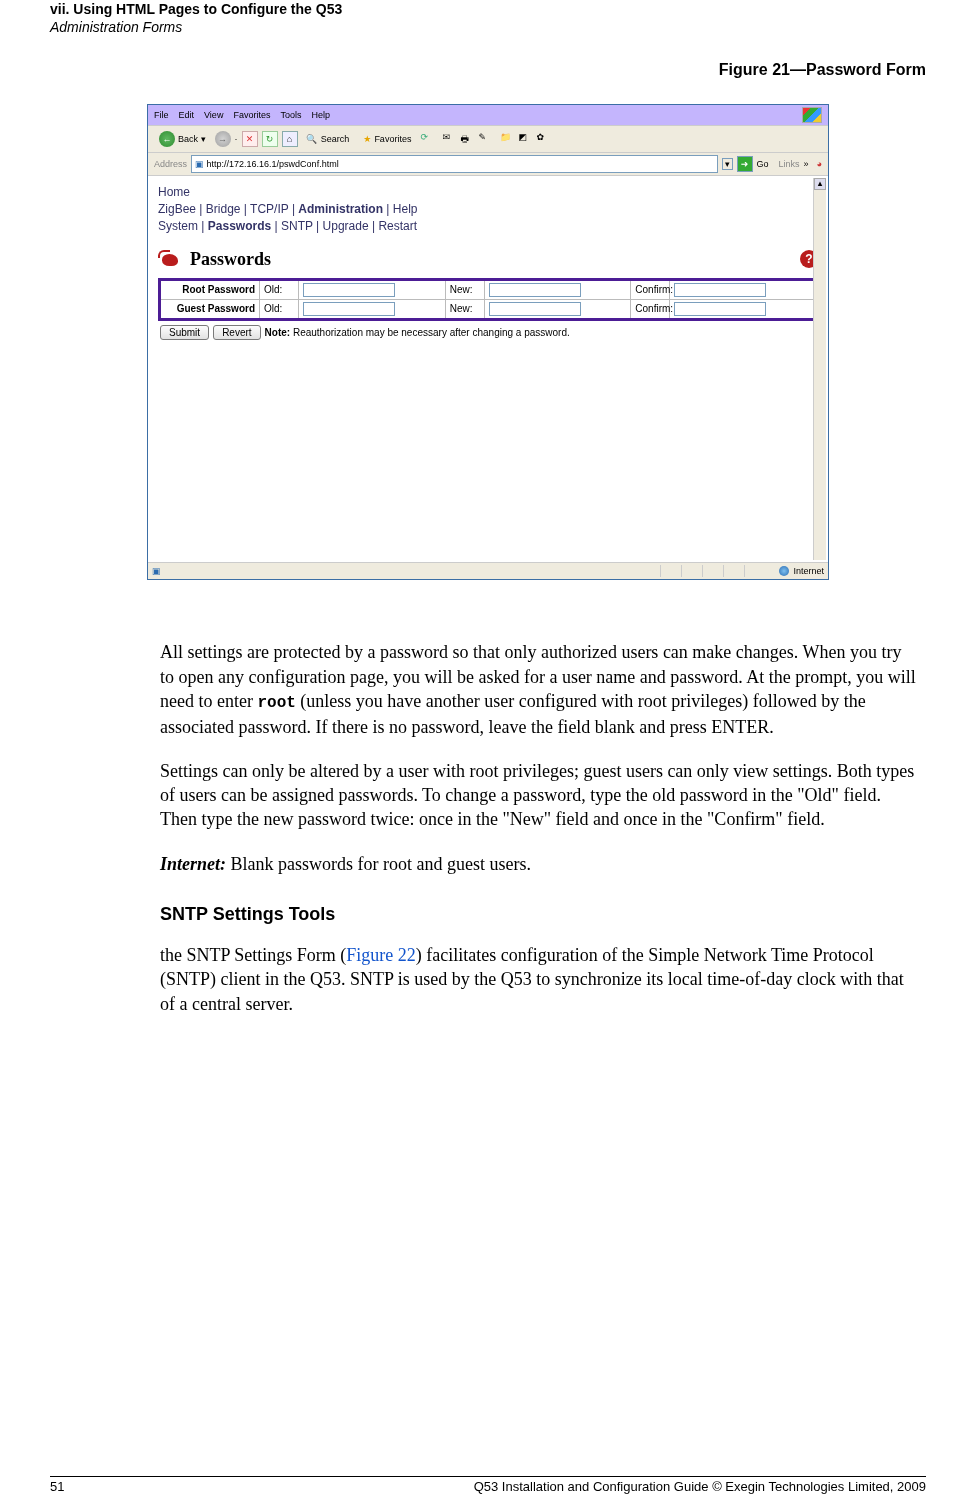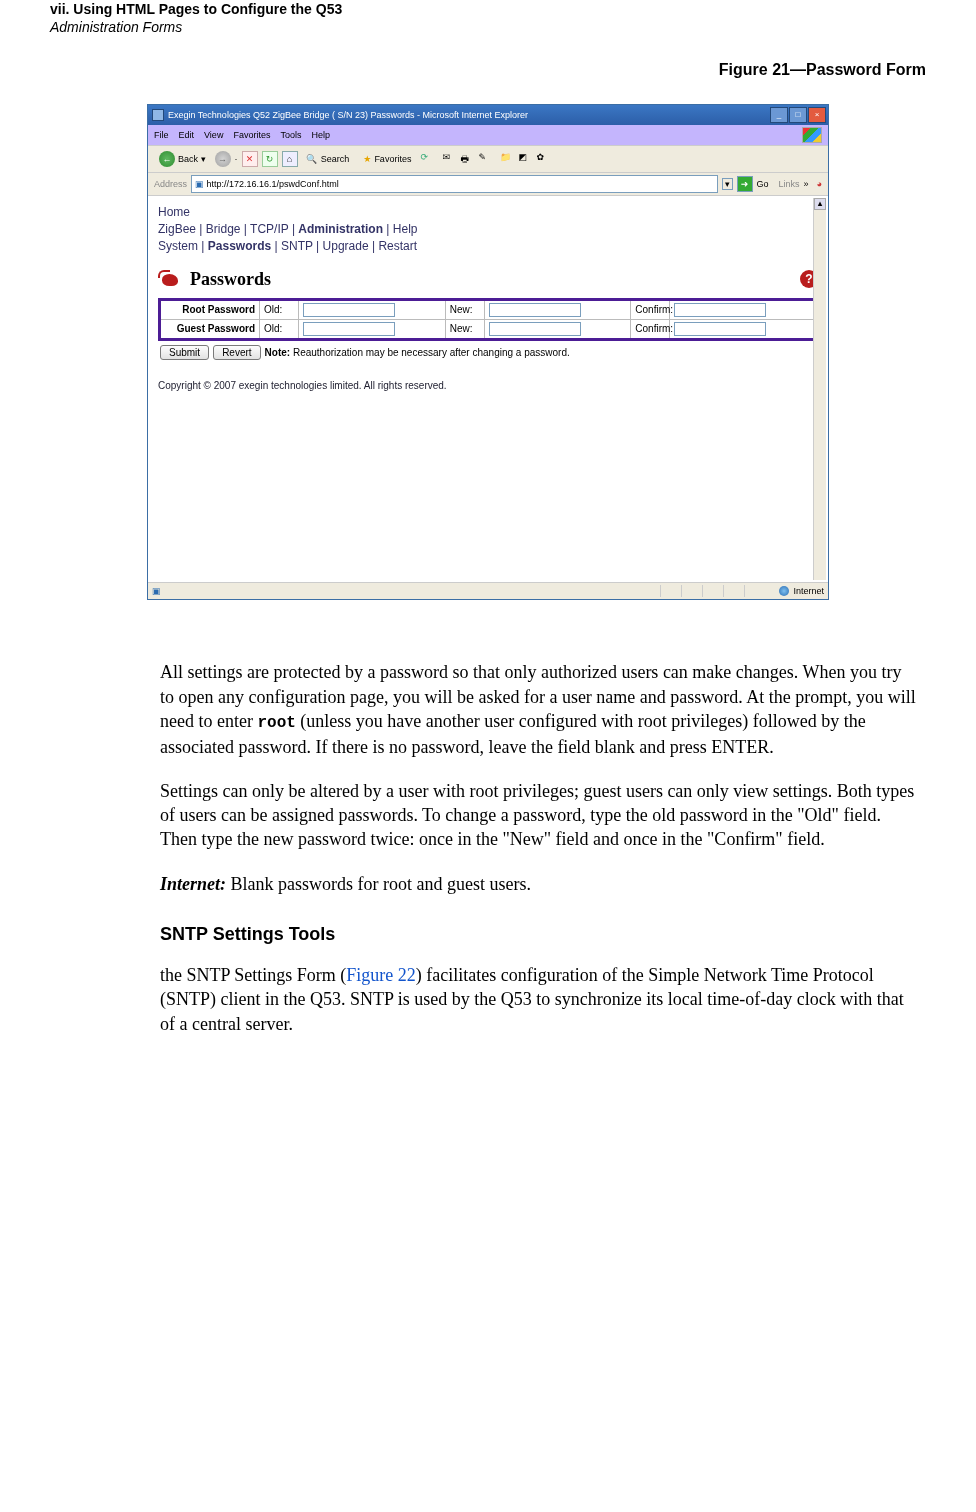--- a/index.html
+++ b/index.html
@@ -191,31 +191,20 @@
   <div class="header-left">
     <div>vii. Using HTML Pages to Configure the Q53</div>
     <div class="header-sub">Administration Forms</div>
   </div>
 
   <div class="figure-caption">Figure 21—Password Form</div>
 
   <div class="figure-wrap">
     <div class="ie-window">
 
-      <div class="ie-title">
-        <div class="ie-title-text">
-          <span class="ie-title-icon"></span>
-          <span>Exegin Technologies Q52 ZigBee Bridge ( S/N 23) Passwords - Microsoft Internet Explorer</span>
-        </div>
-        <div class="ie-winbtns">
-          <div class="ie-winbtn">_</div>
-          <div class="ie-winbtn">□</div>
-          <div class="ie-winbtn close">×</div>
-        </div>
-      </div>
 
       <div class="ie-menubar">
         <div class="menus">
           <span>File</span>
           <span>Edit</span>
           <span>View</span>
           <span>Favorites</span>
           <span>Tools</span>
           <span>Help</span>
         </div>
@@ -320,21 +309,20 @@
                   <div class="pw-input"></div>
                 </td>
           </tr>
         </tbody>
           </table>
         <div class="pw-actions">
           <button class="wbtn">Submit</button>
           <button class="wbtn">Revert</button>
           <span><b>Note:</b><span> Reauthorization may be necessary after changing a password.</span></span>
         </div>
-        <div class="ie-copyright">Copyright © 2007 exegin technologies limited. All rights reserved.</div>
       </div>
 
       <div class="ie-status">
         <span style="color:#2a6bb0;">▣</span>
         <div style="display:flex;align-items:center;">
           <div class="cells">
               <div class="cell"></div>
               <div class="cell"></div>
               <div class="cell"></div>
               <div class="cell"></div>
@@ -356,13 +344,17 @@
     <p class="para">Settings can only be altered by a user with root privileges; guest users can only view settings. Both types of users can be assigned passwords. To change a password, type the old password in the "Old" field. Then type the new password twice: once in the "New" field and once in the "Confirm" field.</p>
     <p class="para">
       <span class="bolditalic">Internet:</span><span> Blank passwords for root and guest users.</span>
     </p>
     <div class="subhead">SNTP Settings Tools</div>
     <p class="para">
       <span>the SNTP Settings Form (</span><span class="figref">Figure 22</span><span>) facilitates configuration of the Simple Network Time Protocol (SNTP) client in the Q53. SNTP is used by the Q53 to synchronize its local time-of-day clock with that of a central server.</span>
     </p>
   </div>
 
+  <div class="footer">
+    <span>51</span>
+    <span>Q53 Installation and Configuration Guide  © Exegin Technologies Limited, 2009</span>
+  </div>
 </div>
 
 </body></html>

